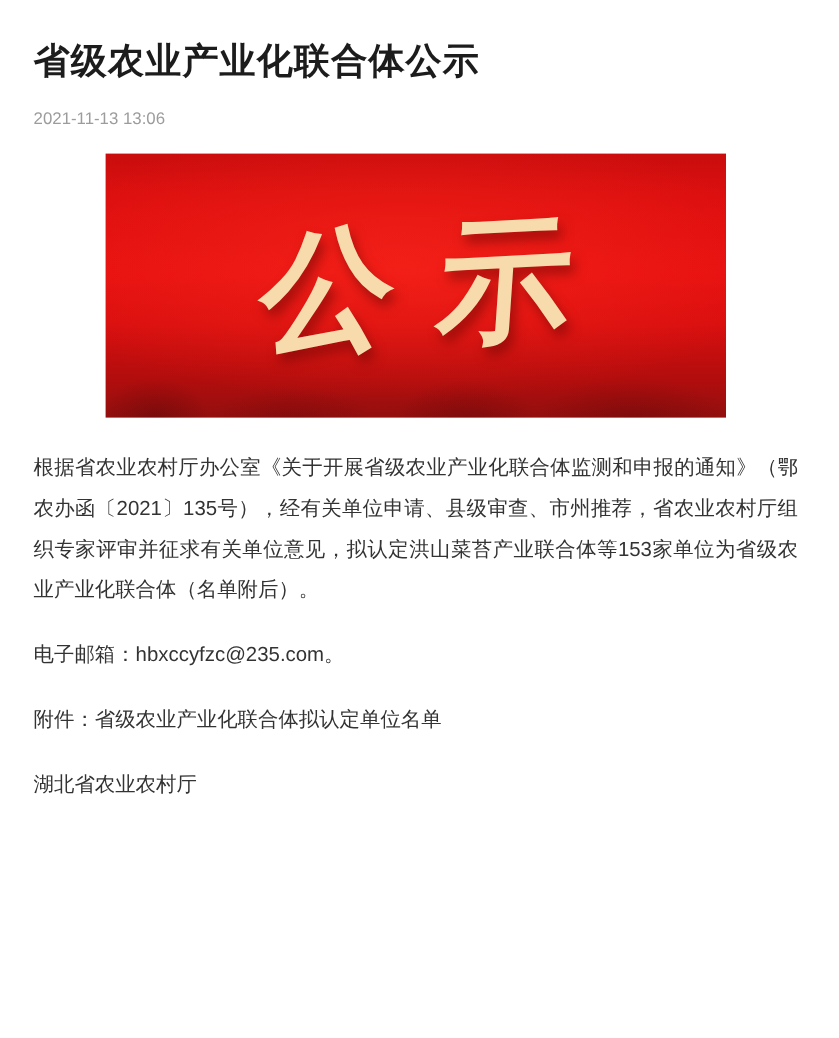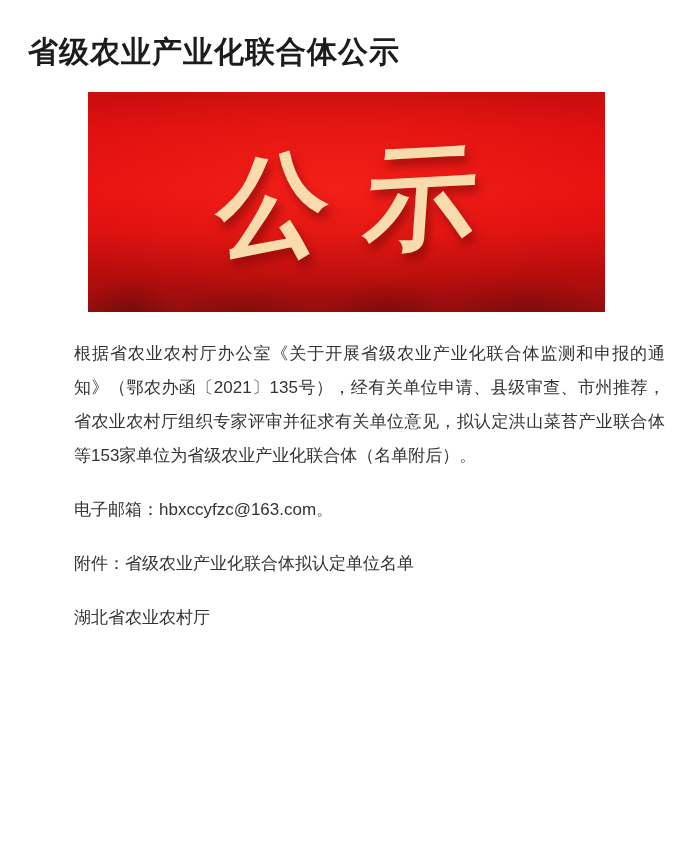--- a/index.html
+++ b/index.html
@@ -64,45 +64,45 @@
     color: #f7dbac;
     letter-spacing: 36px;
     padding-left: 36px; 
     transform: rotate(-3deg) skewX(-7deg);
     text-shadow: 4px 7px 10px rgba(105,8,5,0.55);
     white-space: nowrap;
     line-height: 1;
   }
   .article {
     color: #333333;
-    margin-left: 46px;
   }
   .article p {
     margin: 14px 0 0 0;
     font-size: 17px;
     line-height: 34px;
     text-align: justify;
     color: #333333;
   }
   .article p.p-first   { margin-top: 25px; }
   .article p.p-single  { margin-top: 20px; }
   .article p.p-lastdate{ margin-top: 28px; }
 </style>
 </head>
 <body>
 
 <div class="page">
 
   <h1 class="title">省级农业产业化联合体公示</h1>
 
+  <div class="pub-date">2021-11-13 13:06</div>
 
   <div class="banner">
     <span class="banner-text">公示</span>
   </div>
 
   <div class="article">
     <p class="p-first">根据省农业农村厅办公室《关于开展省级农业产业化联合体监测和申报的通知》（鄂农办函〔2021〕135号），经有关单位申请、县级审查、市州推荐，省农业农村厅组织专家评审并征求有关单位意见，拟认定洪山菜苔产业联合体等153家单位为省级农业产业化联合体（名单附后）。</p>
-    <p class="p-single">电子邮箱：hbxccyfzc@163.com。</p>
+    <p class="p-single">电子邮箱：hbxccyfzc@235.com。</p>
     <p class="p-single">附件：省级农业产业化联合体拟认定单位名单</p>
     <p class="p-single">湖北省农业农村厅</p>
   </div>
 
 </div>
 
 </body></html>

